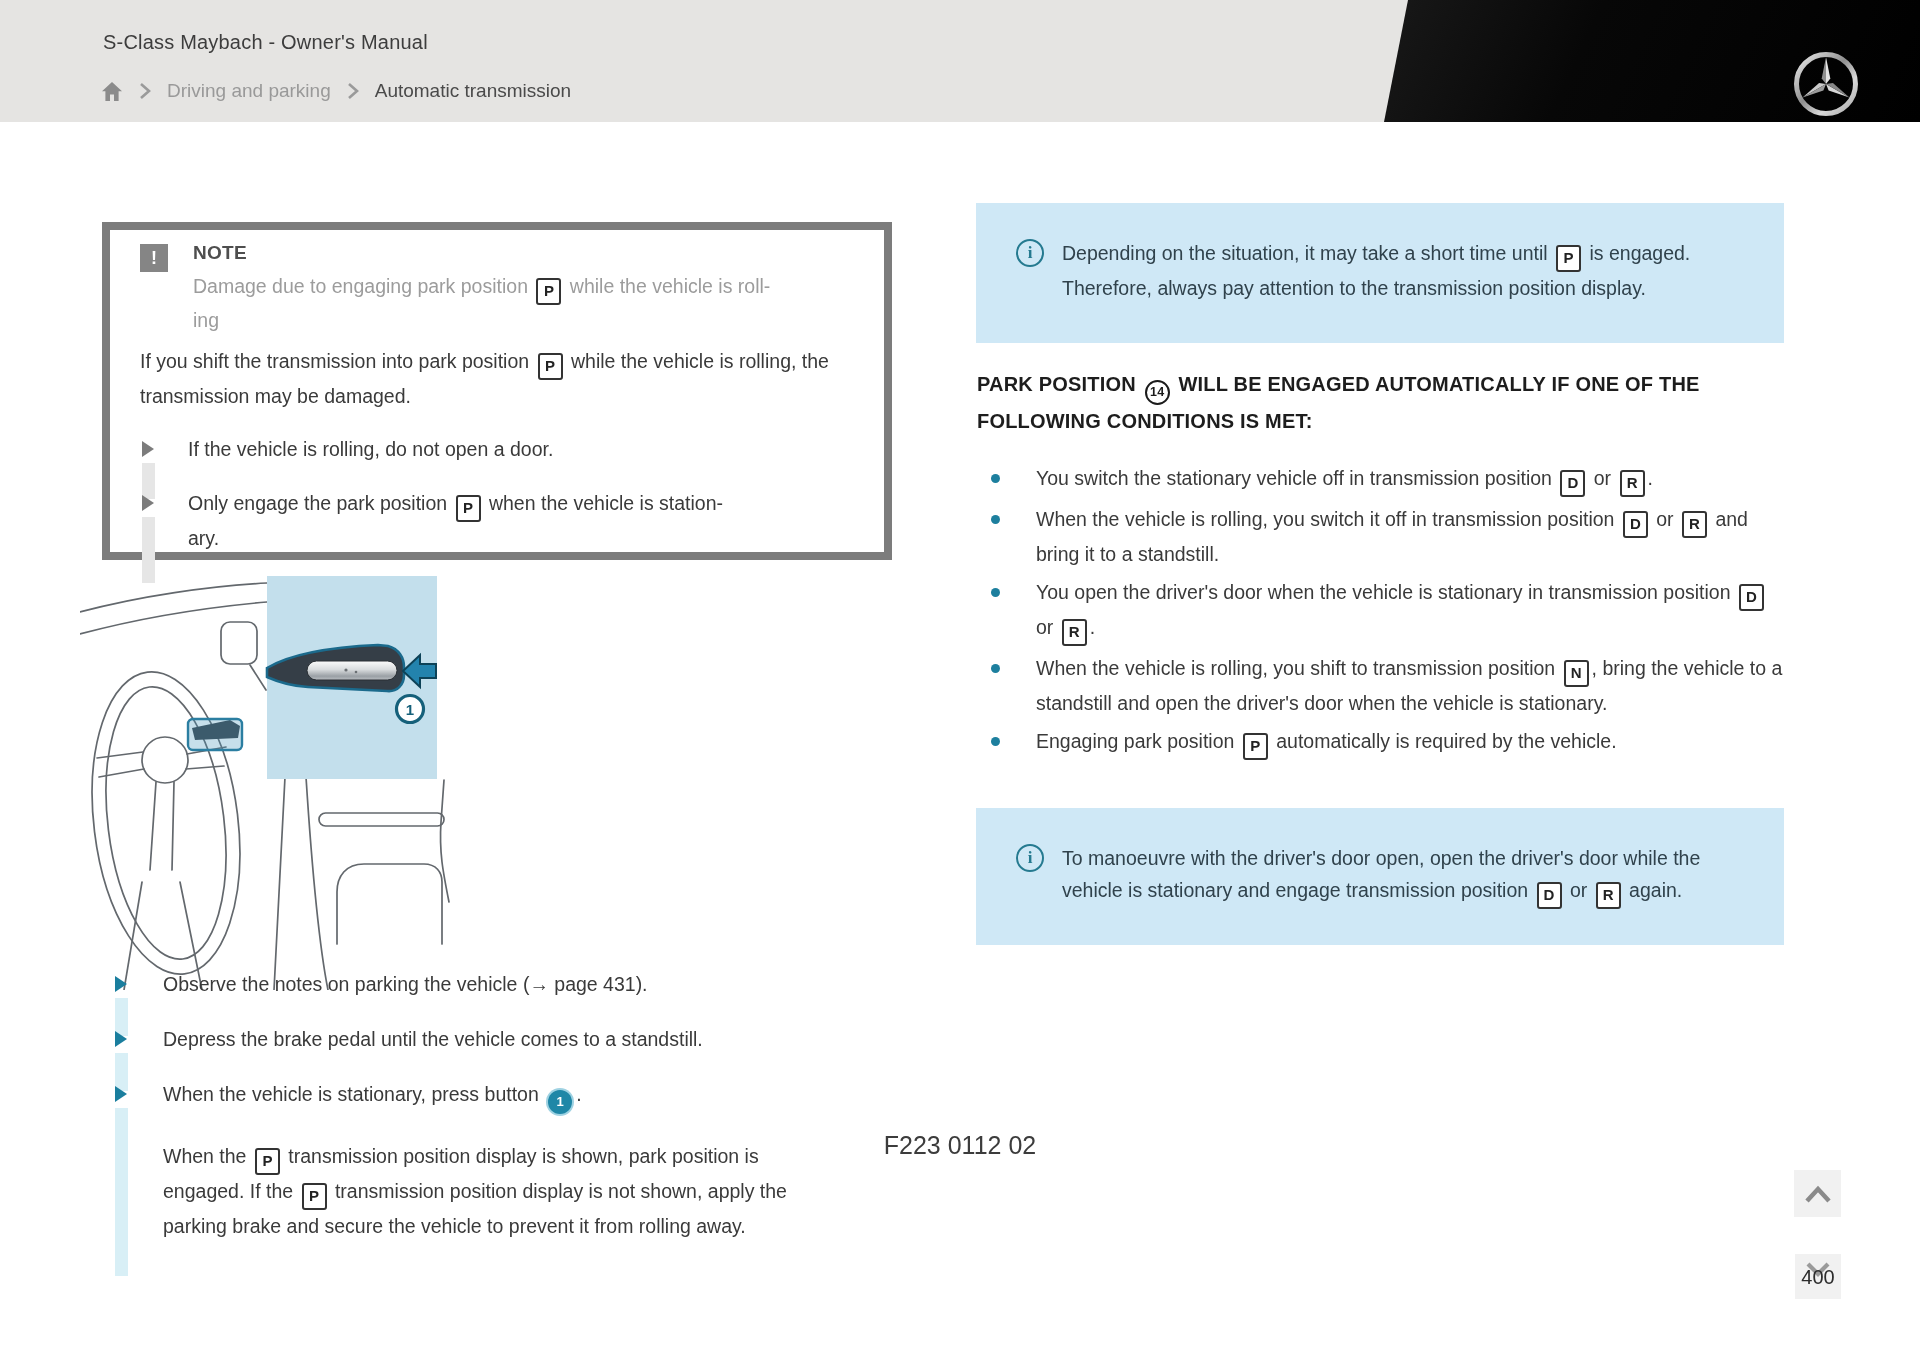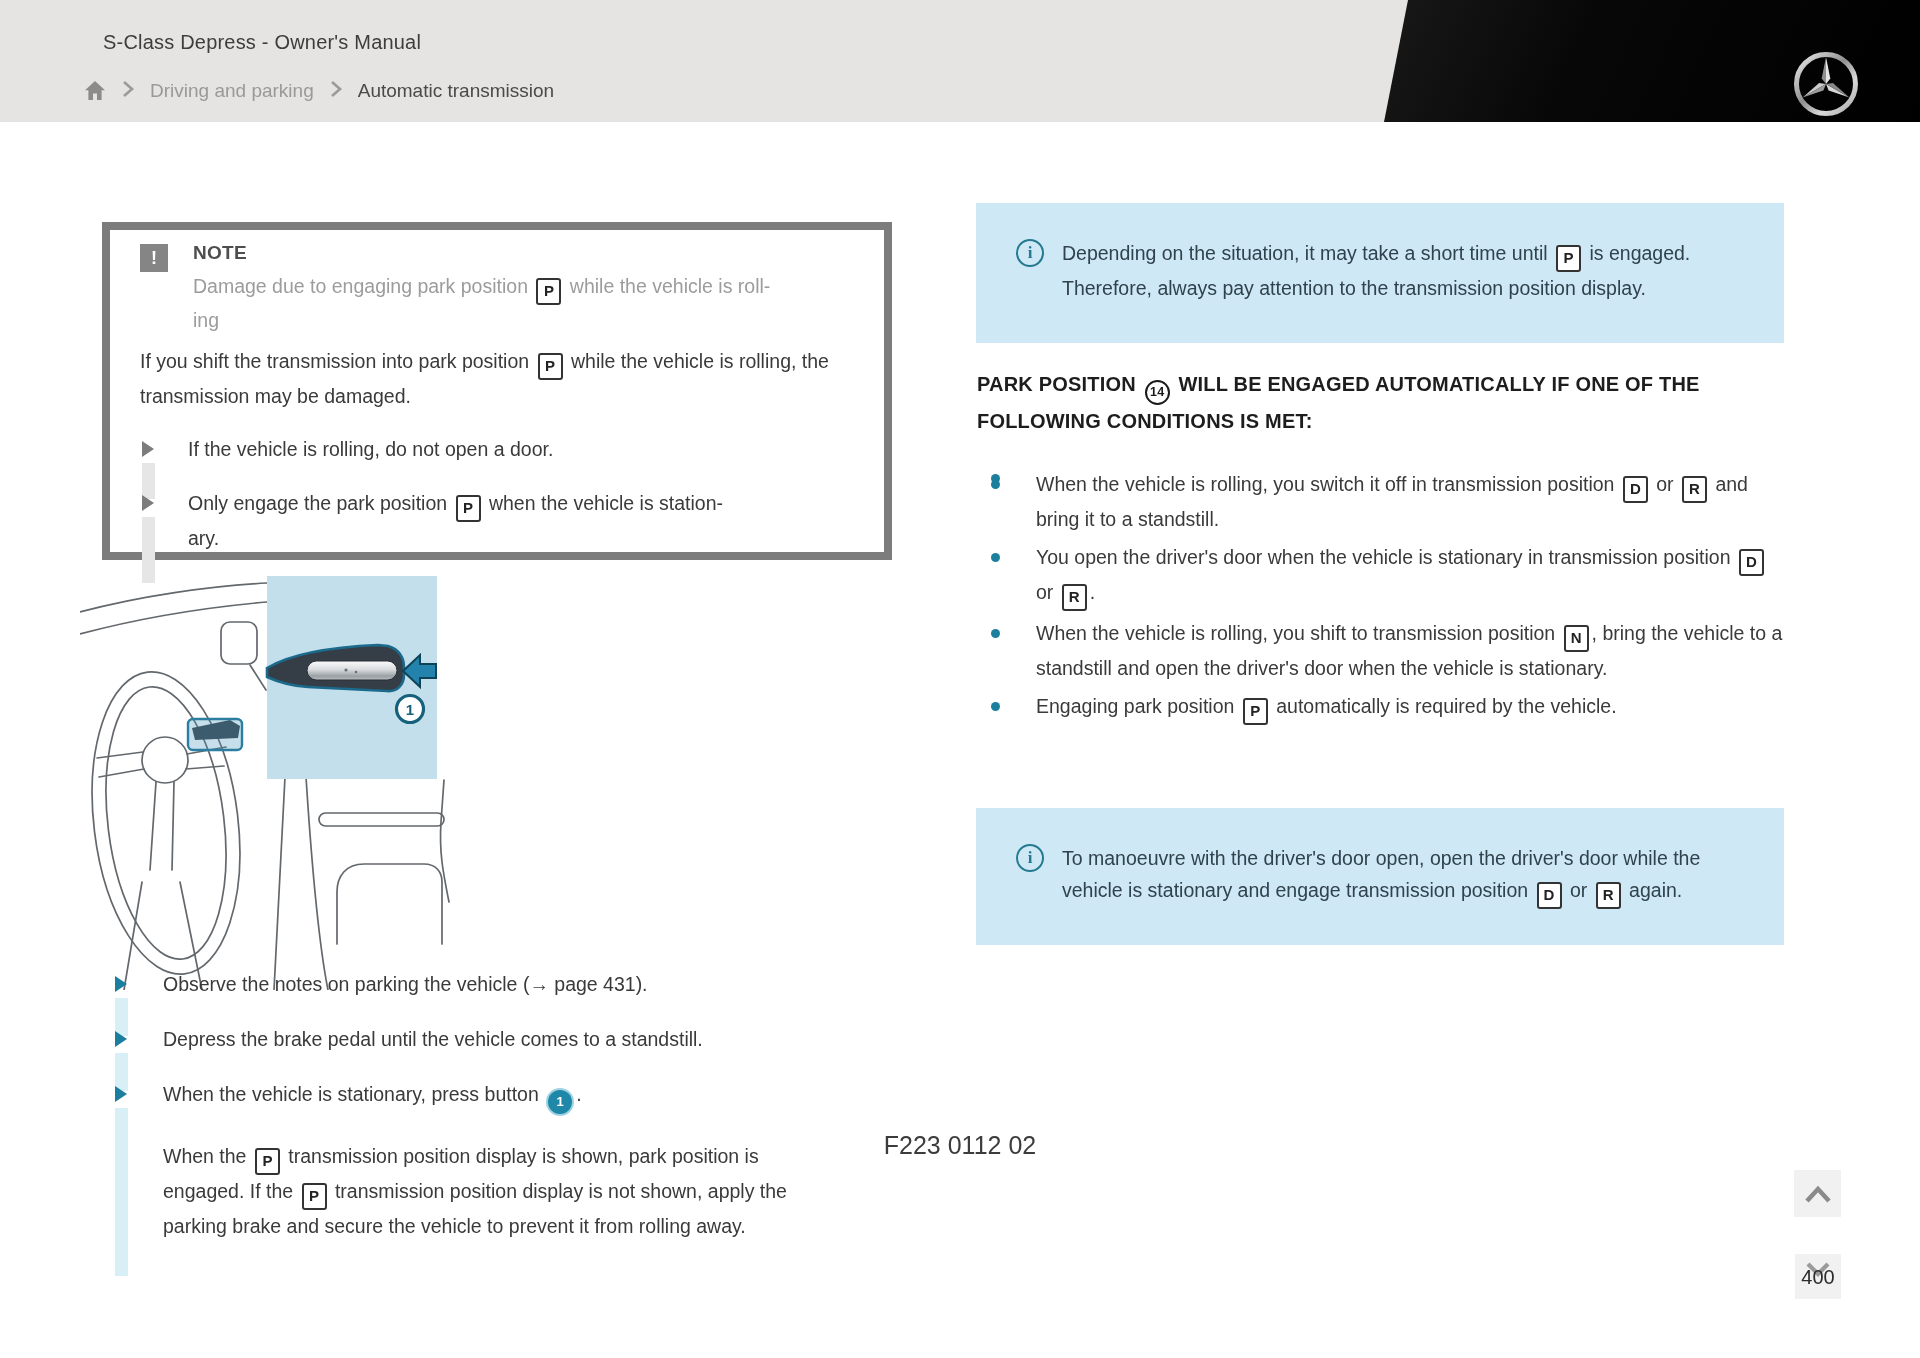--- a/index.html
+++ b/index.html
@@ -7,21 +7,21 @@
     width:1920px;height:1358px;position:relative;background:#ffffff;
     font-family:"Liberation Sans", sans-serif;color:#3a3a3a;overflow:hidden;
   }
   
   .header{position:absolute;left:0;top:0;width:1920px;height:122px;background:#e5e4e2;}
   .banner{position:absolute;right:0;top:0;width:620px;height:122px;
     background:linear-gradient(115deg,#1f1f1f 0%,#070707 45%,#000 100%);
     clip-path:polygon(108px 0,620px 0,620px 122px,84px 122px);}
   .logo{position:absolute;left:492px;top:50px;width:68px;height:68px;}
   .page-title{position:absolute;left:103px;top:31px;font-size:20px;color:#3d3d3d;letter-spacing:.2px;}
-  .breadcrumb{position:absolute;left:84px;top:80px;display:flex;align-items:flex-start;gap:15px;font-size:19px;}
+  .breadcrumb{position:absolute;left:101px;top:80px;display:flex;align-items:center;gap:15px;font-size:19px;}
   .crumb-muted{color:#999;}
   .crumb-current{color:#4a4a4a;}
   .crumb-sep{display:inline-flex;align-items:center;}
   
   .note-box{position:absolute;left:102px;top:222px;width:790px;height:338px;box-sizing:border-box;
     border:8px solid #7c7c7c;background:#fff;padding:12px 26px 0 30px;}
   .note-head{display:flex;align-items:flex-start;}
   .note-icon{flex:0 0 28px;width:28px;height:28px;background:#858585;color:#fff;font-weight:bold;font-size:18px;
     display:flex;align-items:center;justify-content:center;margin-top:2px;}
   .note-head-text{margin-left:25px;}
@@ -104,21 +104,21 @@
           <path d="M34 7 L38.3 28.5 L34 34 Z" fill="#d6d6d6"></path>
           <path d="M34 7 L29.7 28.5 L34 34 Z" fill="#878787"></path>
         </g>
         <g transform="rotate(240 34 34)">
           <path d="M34 7 L38.3 28.5 L34 34 Z" fill="#cccccc"></path>
           <path d="M34 7 L29.7 28.5 L34 34 Z" fill="#9b9b9b"></path>
         </g>
       </g>
     </svg>
   </div>
-  <div class="page-title">S-Class Depress - Owner's Manual</div>
+  <div class="page-title">S-Class Maybach - Owner's Manual</div>
   <div class="breadcrumb">
     <svg width="22" height="21" viewBox="0 0 22 21">
       <path d="M11 1 L21 10.2 H17.6 V20 H13 V13.4 H9 V20 H4.4 V10.2 H1 Z" fill="#8b8b8b"></path>
     </svg>
     <svg class="crumb-sep" width="14" height="18" viewBox="0 0 14 18">
       <polyline points="3,2 11,9 3,16" fill="none" stroke="#9a9a9a" stroke-width="2.6"></polyline>
     </svg>
     <span class="crumb-muted">Driving and parking</span>
     <svg class="crumb-sep" width="14" height="18" viewBox="0 0 14 18">
       <polyline points="3,2 11,9 3,16" fill="none" stroke="#9a9a9a" stroke-width="2.6"></polyline>
@@ -225,21 +225,21 @@
 </ul>
 
 <div class="info-box top">
   <div class="info-icon">i</div>
   <div class="info-text"><span>Depending on the situation, it may take a short time until </span><span class="keycap">P</span><span> is engaged. Therefore, always pay attention to the transmission position display.</span></div>
 </div>
 
 <div class="conditions-heading"><span>PARK POSITION </span><span class="circled-num">14</span><span> WILL BE ENGAGED AUTOMATICALLY IF ONE OF THE FOLLOWING CONDITIONS IS MET:</span></div>
 
 <ul class="conditions">
-  <li><span class="dot"></span></li>
+  <li><span class="dot"></span><span><span>You switch the stationary vehicle off in transmission position </span><span class="keycap">D</span><span> or </span><span class="keycap">R</span><span>.</span></span></li>
   <li><span class="dot"></span><span><span>When the vehicle is rolling, you switch it off in transmission position </span><span class="keycap">D</span><span> or </span><span class="keycap">R</span><span> and bring it to a standstill.</span></span></li>
   <li><span class="dot"></span><span><span>You open the driver's door when the vehicle is stationary in transmission position </span><span class="keycap">D</span><span> or </span><span class="keycap">R</span><span>.</span></span></li>
   <li><span class="dot"></span><span><span>When the vehicle is rolling, you shift to transmission position </span><span class="keycap">N</span><span>, bring the vehicle to a standstill and open the driver's door when the vehicle is stationary.</span></span></li>
   <li><span class="dot"></span><span><span>Engaging park position </span><span class="keycap">P</span><span> automatically is required by the vehicle.</span></span></li>
 </ul>
 
 <div class="info-box bottom">
   <div class="info-icon">i</div>
   <div class="info-text"><span>To manoeuvre with the driver's door open, open the driver's door while the vehicle is stationary and engage transmission position </span><span class="keycap">D</span><span> or </span><span class="keycap">R</span><span> again.</span></div>
 </div>

